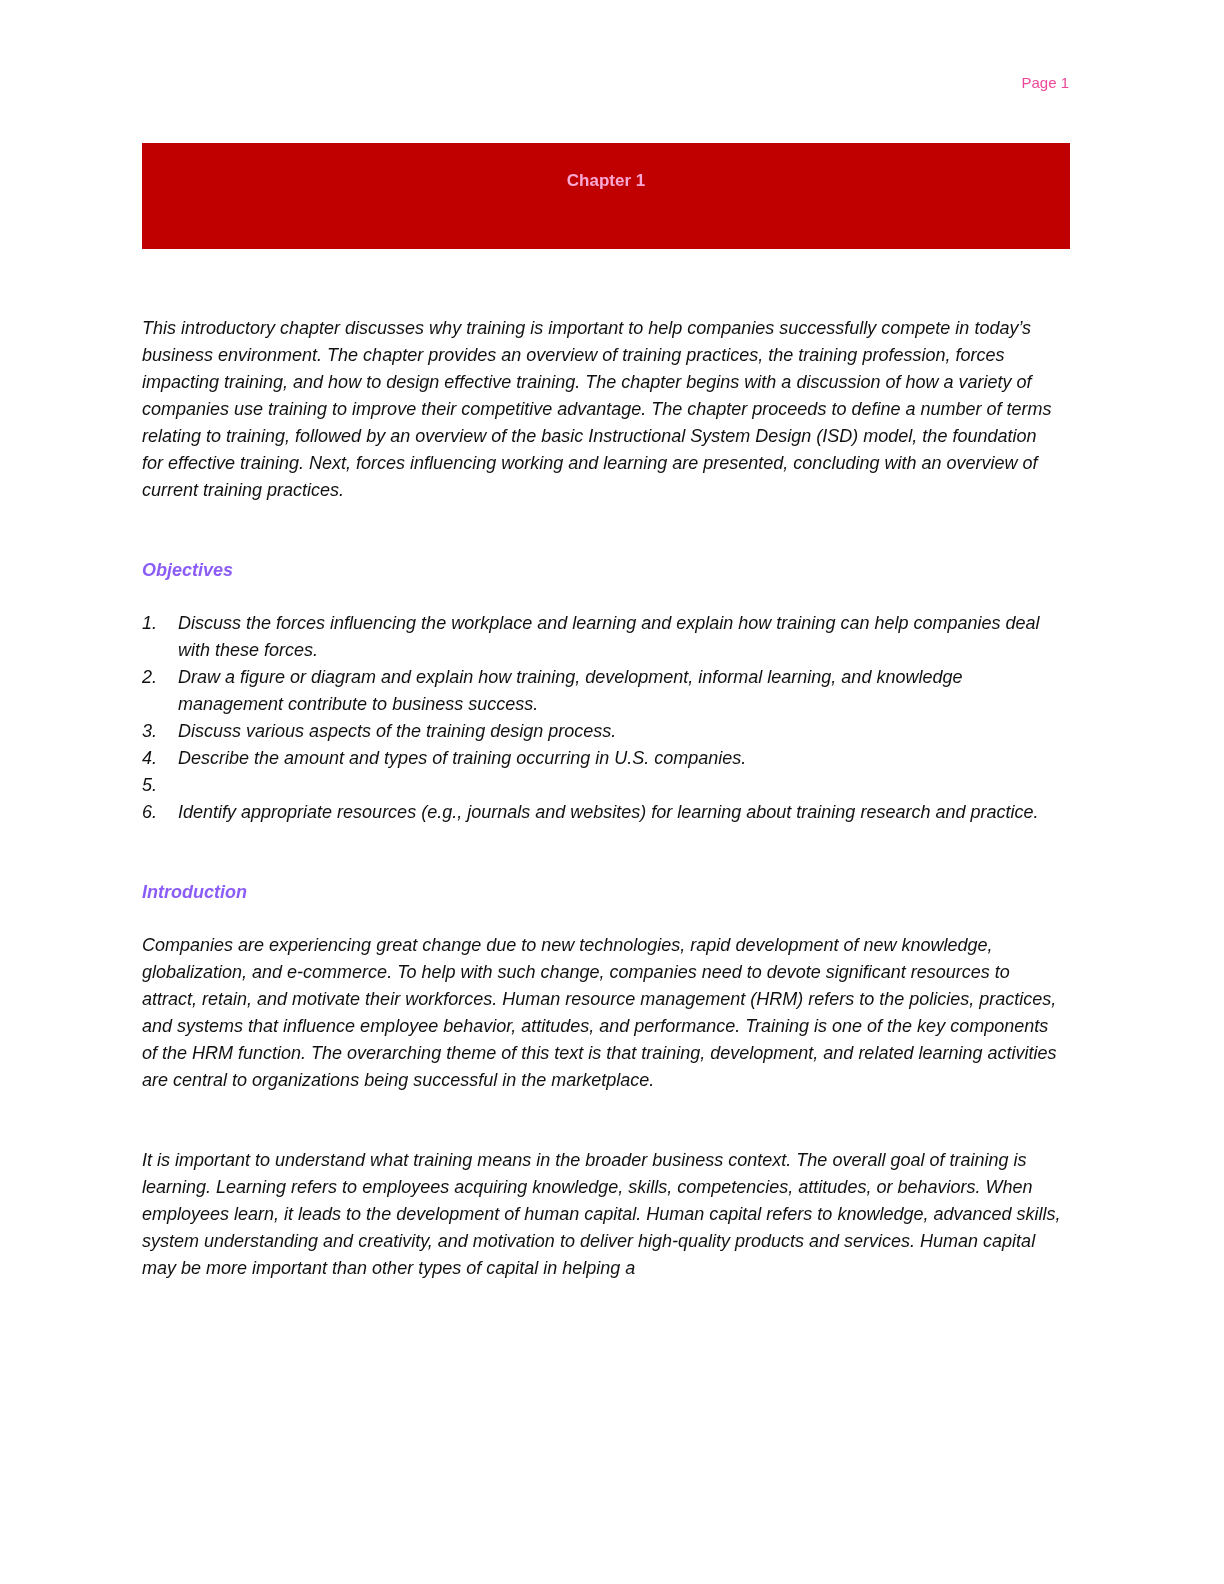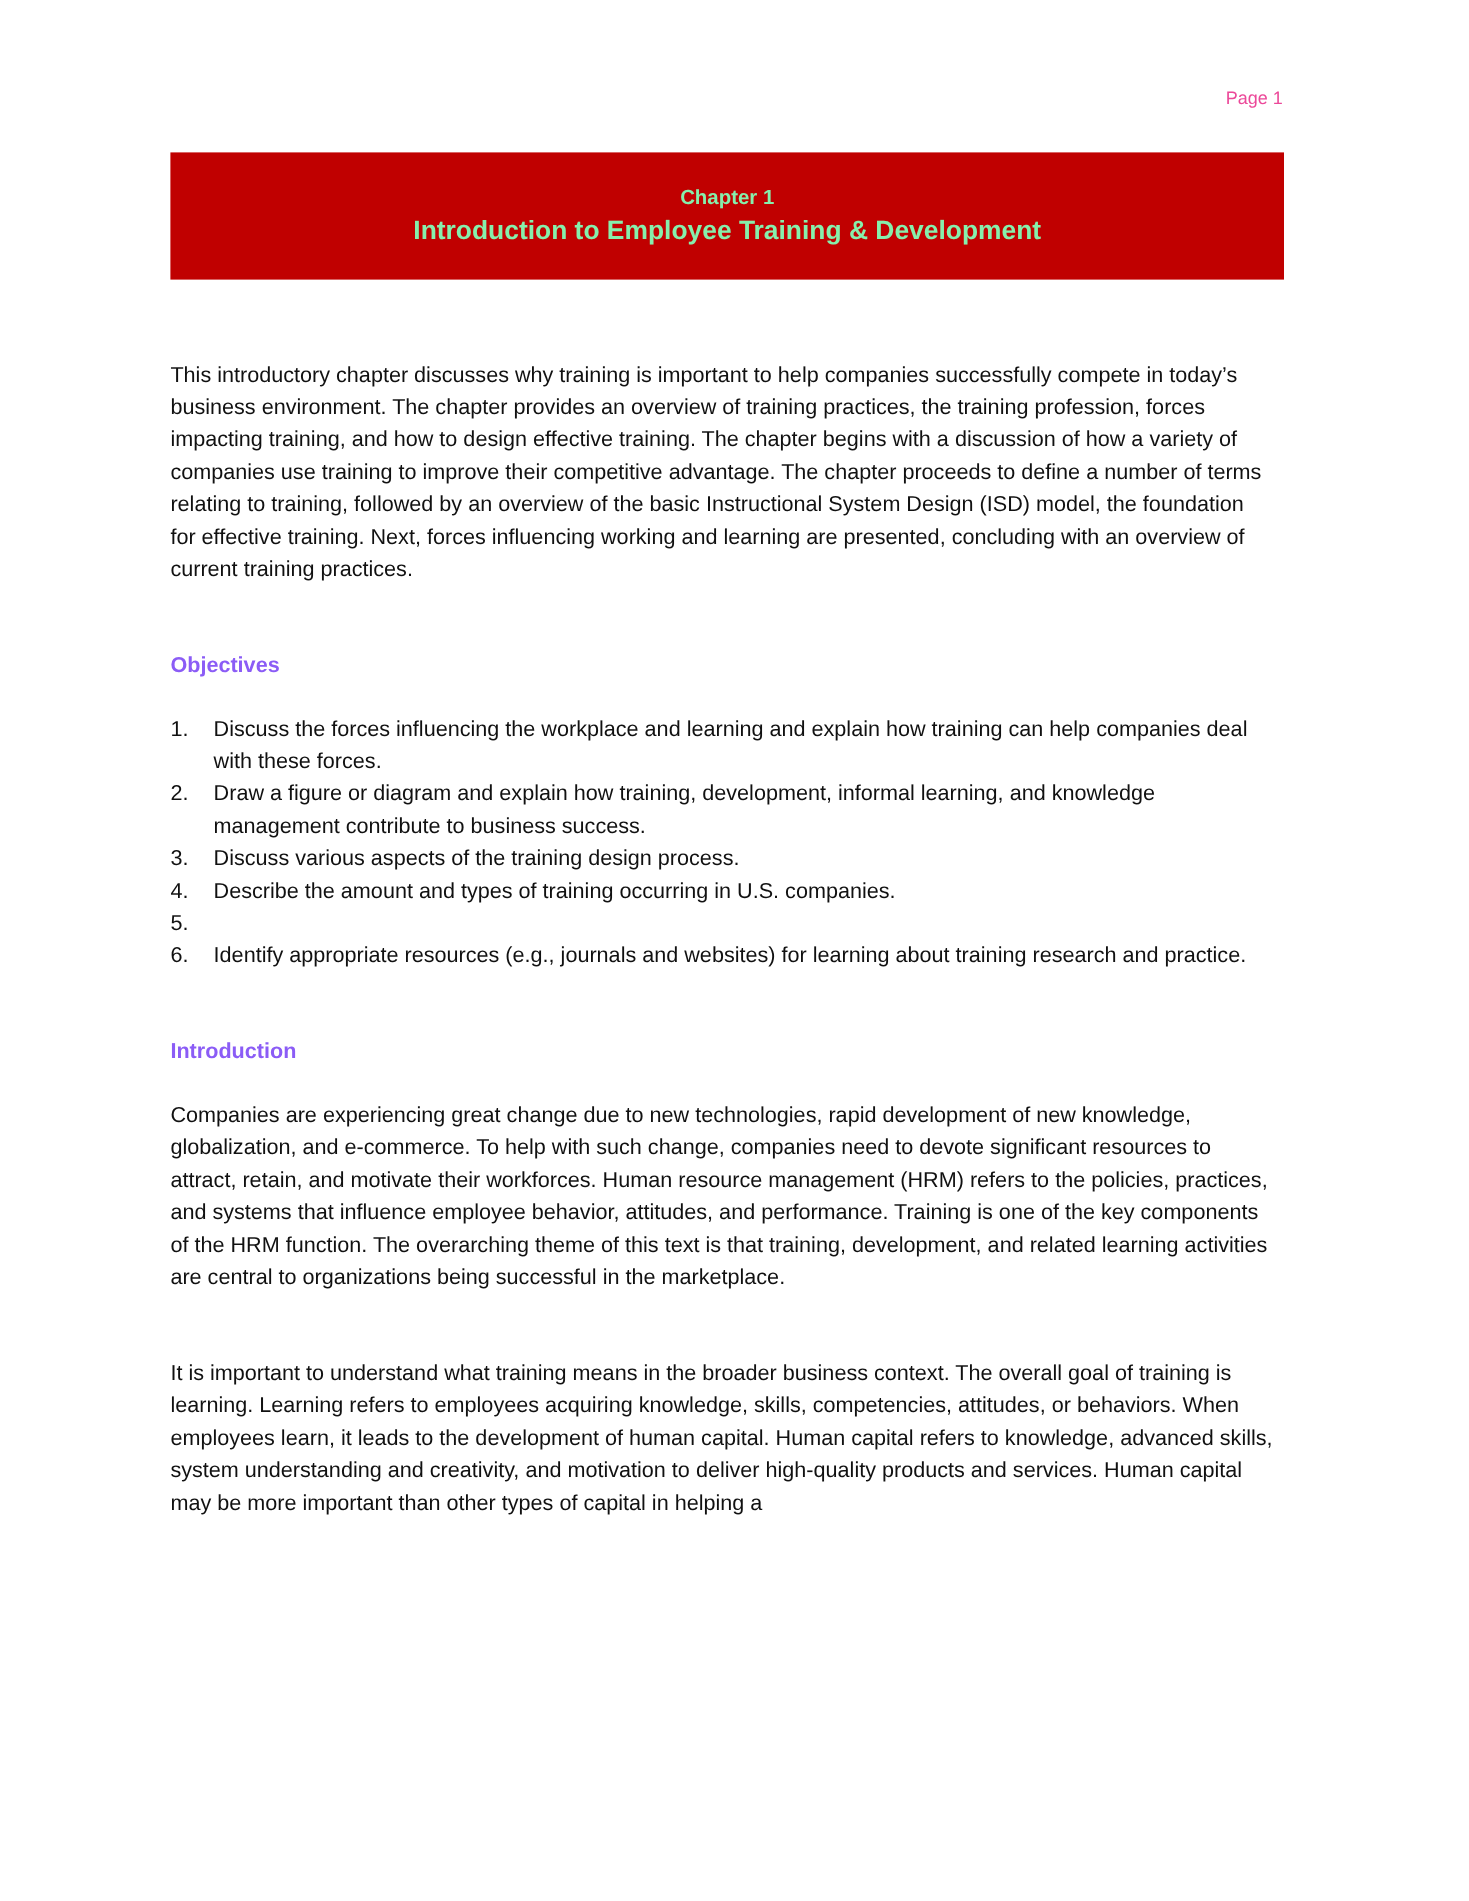--- a/index.html
+++ b/index.html
@@ -1,41 +1,40 @@
 <!DOCTYPE html>
 <html><head>
 <meta charset="utf-8">
 <style>
   html, body { margin: 0; padding: 0; background: #ffffff; }
   body { width: 1224px; height: 1584px; position: relative; overflow: hidden;
          font-family: "Liberation Sans", sans-serif; color: #111111; }
   .page-num { position: absolute; top: 74px; right: 155px; font-size: 15px; color: #ec4899; }
-  .banner { position: absolute; left: 142px; top: 127px; width: 928px; height: 106px;
-            background: #c00000; color: #86efac; text-align: center; }
+  .banner { position: absolute; left: 142px; top: 143px; width: 928px; height: 106px;
+            background: #c00000; color: #f9a8d4; text-align: center; }
   .banner .chap { margin-top: 28px; font-size: 17px; font-weight: bold; }
   .banner .title { margin-top: 4px; font-size: 22px; font-weight: bold; }
-  .content { position: absolute; left: 142px; top: 299px; width: 920px; }
+  .content { position: absolute; left: 142px; top: 315px; width: 920px; font-style: italic; }
   p { margin: 0; font-size: 18px; line-height: 27px; }
   h2 { margin: 0; color: #8b5cf6; font-size: 18px; font-weight: bold; line-height: 27px; }
   .s-intro-para { margin-bottom: 53px; }
   .s-obj-head { margin-bottom: 26px; }
   ol { margin: 0 0 53px 0; padding: 0; list-style: none; }
   ol li { display: flex; font-size: 18px; line-height: 27px; }
   ol li .num { width: 36px; flex: none; }
   .sec-head { margin-bottom: 26px; }
   .sec-para { margin-bottom: 53px; }
 </style>
 </head>
 <body>
 
 <div class="page-num">Page 1</div>
 
 <div class="banner">
   <div class="chap">Chapter 1</div>
-  <div class="title">Introduction to Employee Training &amp; Development</div>
 </div>
 
 <div class="content">
   <p class="s-intro-para">This introductory chapter discusses why training is important to help companies successfully compete in today’s business environment. The chapter provides an overview of training practices, the training profession, forces impacting training, and how to design effective training. The chapter begins with a discussion of how a variety of companies use training to improve their competitive advantage. The chapter proceeds to define a number of terms relating to training, followed by an overview of the basic Instructional System Design (ISD) model, the foundation for effective training. Next, forces influencing working and learning are presented, concluding with an overview of current training practices.</p>
 
   <h2 class="s-obj-head">Objectives</h2>
   <ol>
     <li>
         <span class="num">1.</span>
         <span>Discuss the forces influencing the workplace and learning and explain how training can help companies deal with these forces.</span>

